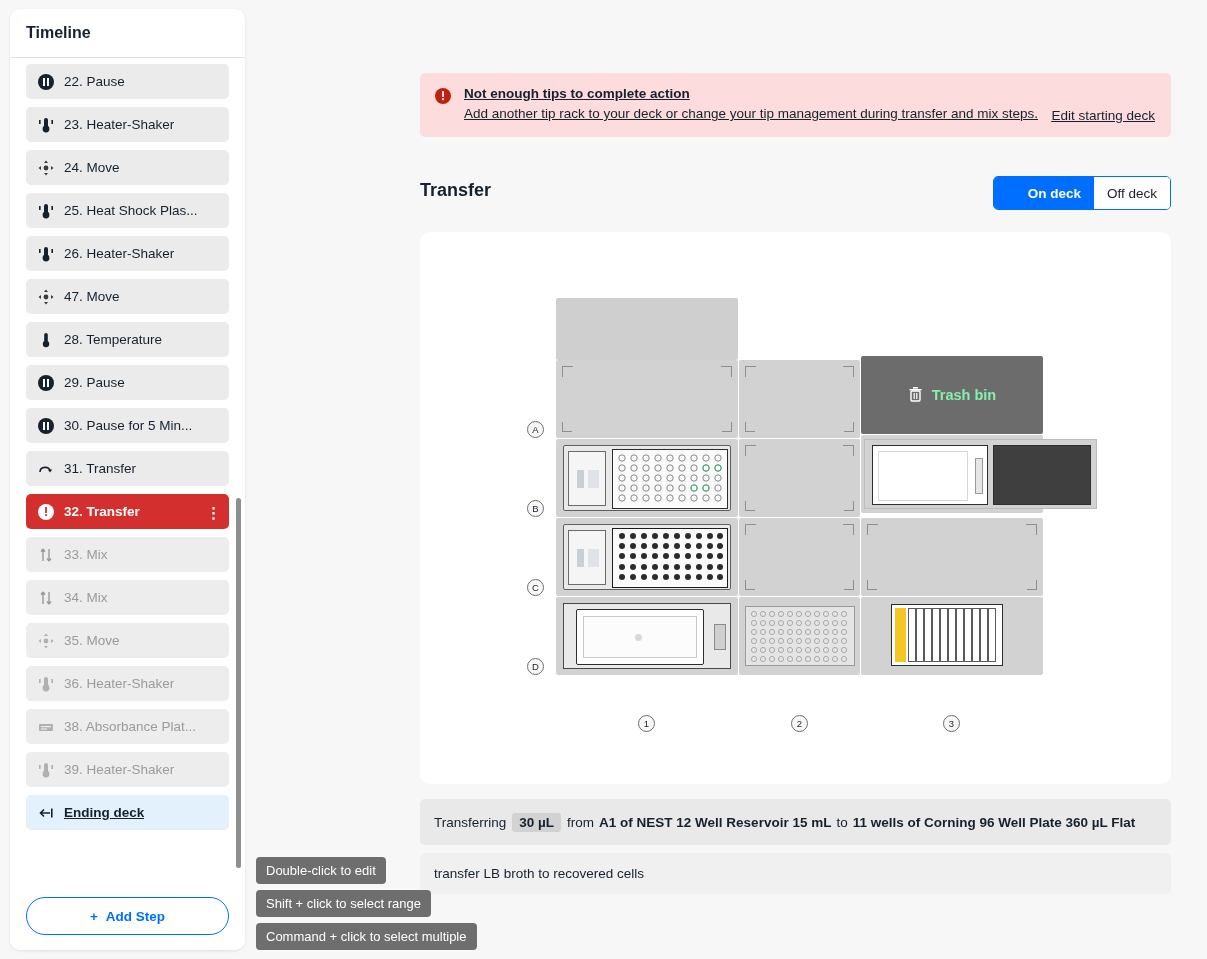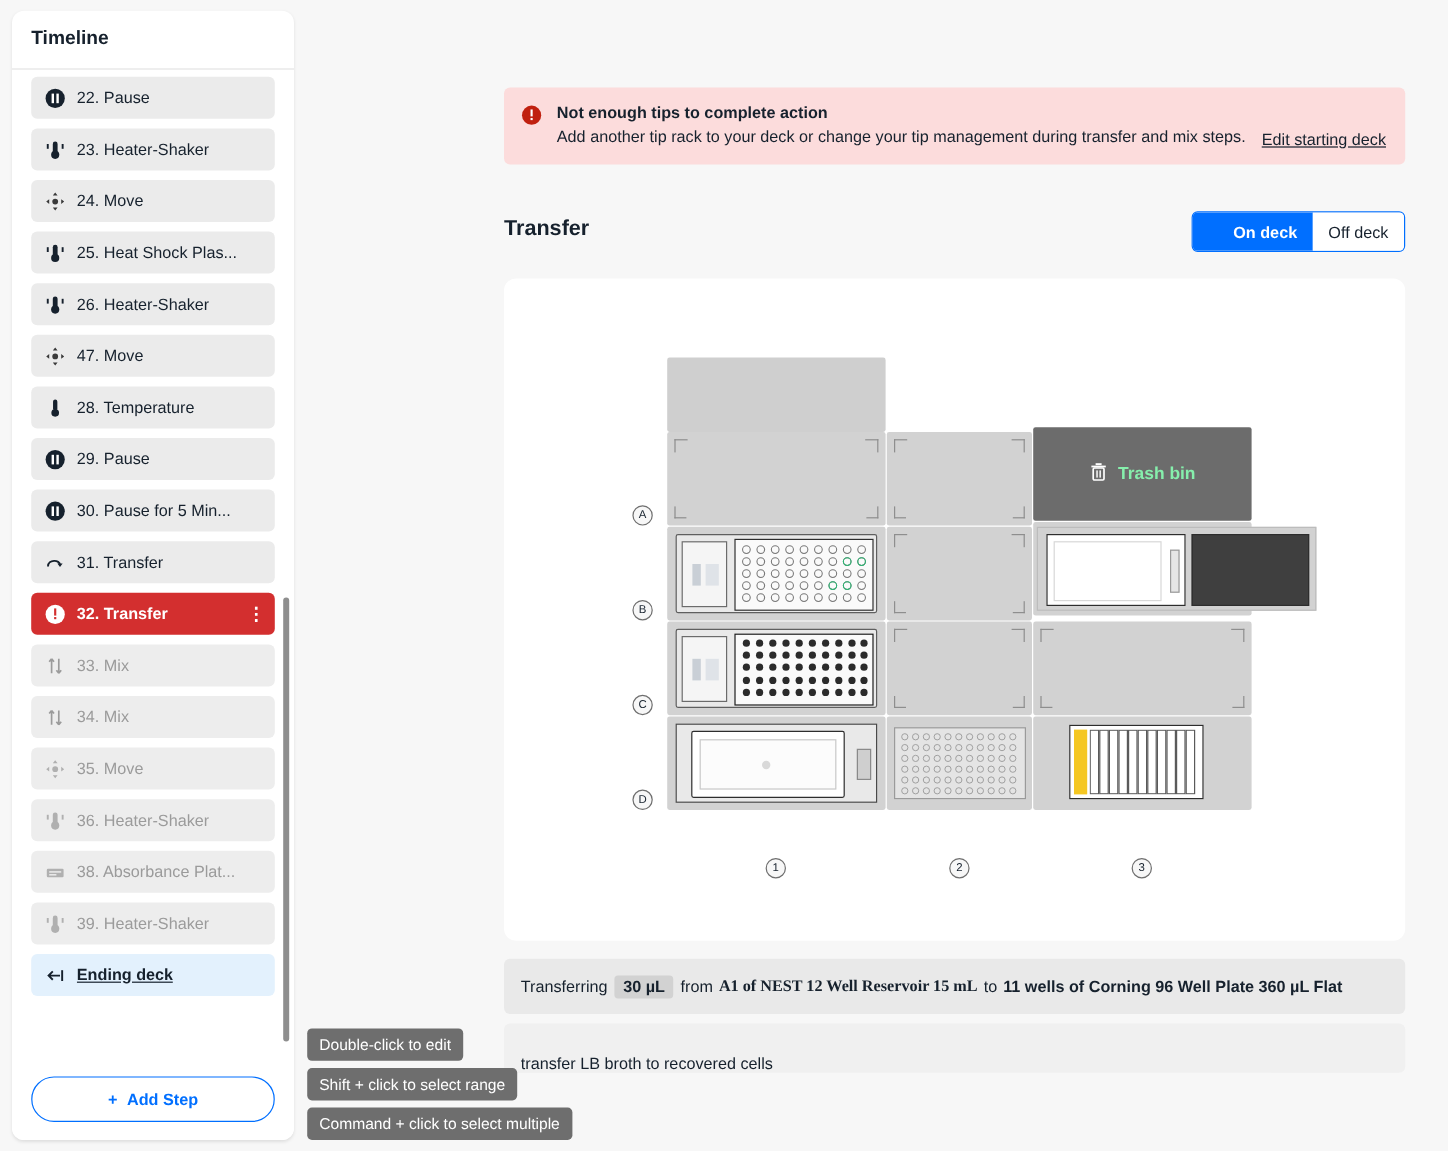--- a/index.html
+++ b/index.html
@@ -104,21 +104,21 @@
 
   
   .main { position: absolute; left: 420px; top: 0; width: 760px; }
 
   .alert {
     position: absolute; left: 0; top: 73px;
     width: 751px;
     background: #fcdcdc;
     border-radius: 5px;
     padding: 13px 16px 13px 44px;
-    display: flex; align-items: flex-end;
+    display: flex; align-items: center; text-decoration: underline;
   }
   .alert-icon {
     position: absolute; left: 14px; top: 14px;
     width: 18px; height: 18px;
   }
   .alert-text { flex: 1; }
   .alert-title { font-size: 13.5px; font-weight: bold; margin-bottom: 3px; }
   .alert-body { font-size: 13.5px; line-height: 1.45; max-width: 600px; }
   .alert-link {
     font-size: 13.5px;
@@ -218,21 +218,21 @@
     margin: 0 6px;
     font-weight: bold;
   }
   .summary-bar b { font-weight: bold; }
 
   .notes-bar {
     position: absolute; left: 0; top: 853px;
     width: 751px; height: 41px;
     background: #f0f0f0;
     border-radius: 5px;
-    display: flex; align-items: flex-end;
+    display: flex; align-items: center;
     padding: 0 14px;
     font-size: 13.5px;
   }
 
   
   .hints { position: absolute; left: 256px; bottom: 9px; }
   .hint {
     background: #6e6e6e;
     color: #fff;
     border-radius: 4px;
@@ -788,21 +788,21 @@
             </svg>
           </div>
         </div>
       </div>
     </div>
 
     <div class="summary-bar">
       <span>Transferring</span>
       <span class="vol-chip">30 µL</span>
       <span>from</span>
-      <b style="margin:12px 5px;font-family:Liberation Serif, serif;">A1 of NEST 12 Well Reservoir 15 mL</b>
+      <b style="margin:12px 5px;">A1 of NEST 12 Well Reservoir 15 mL</b>
       <span>to</span>
       <b style="margin-left:5px;">11 wells of Corning 96 Well Plate 360 µL Flat</b>
     </div>
 
     <div class="notes-bar">
       <span>transfer LB broth to recovered cells</span>
     </div>
   </div>
 
   <div class="hints">

